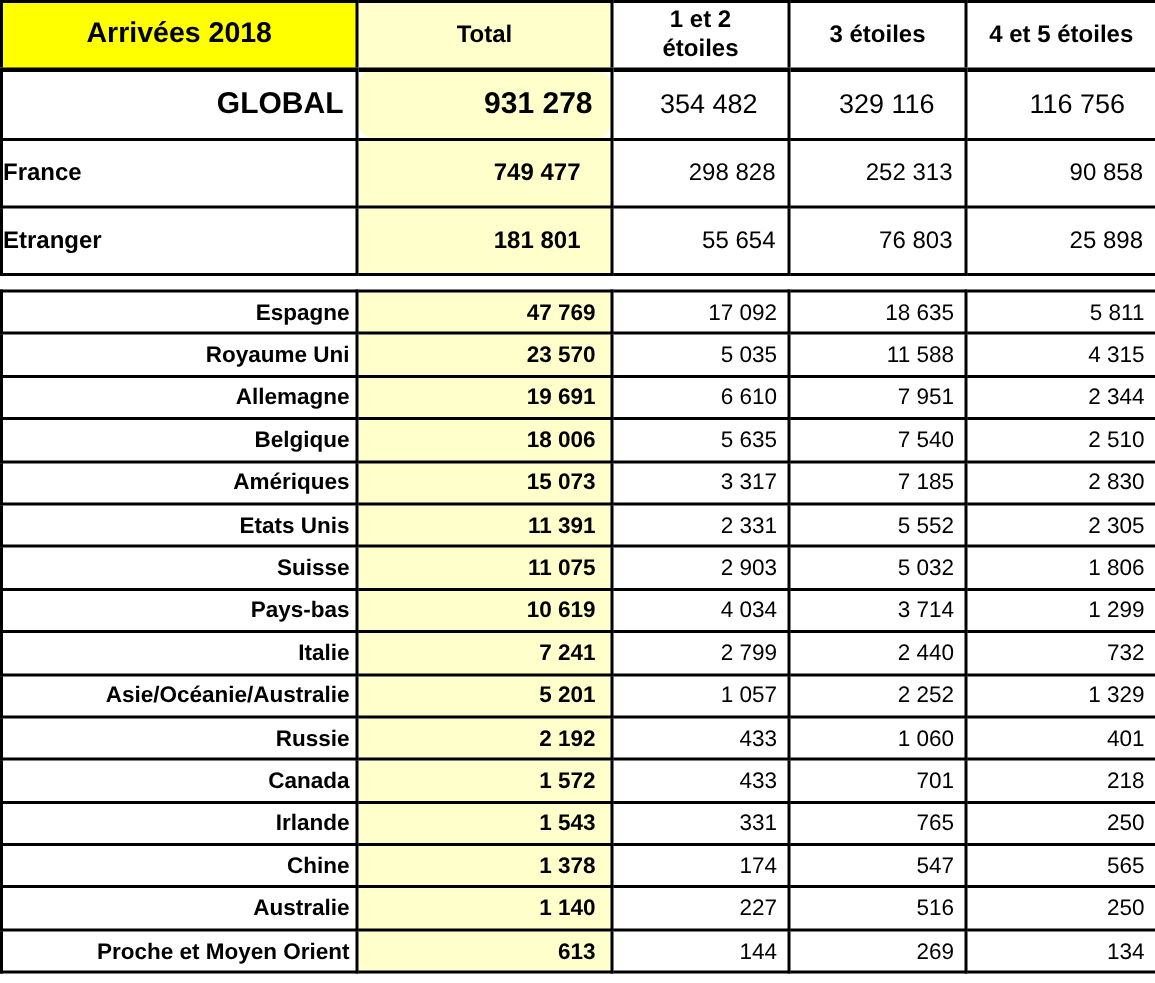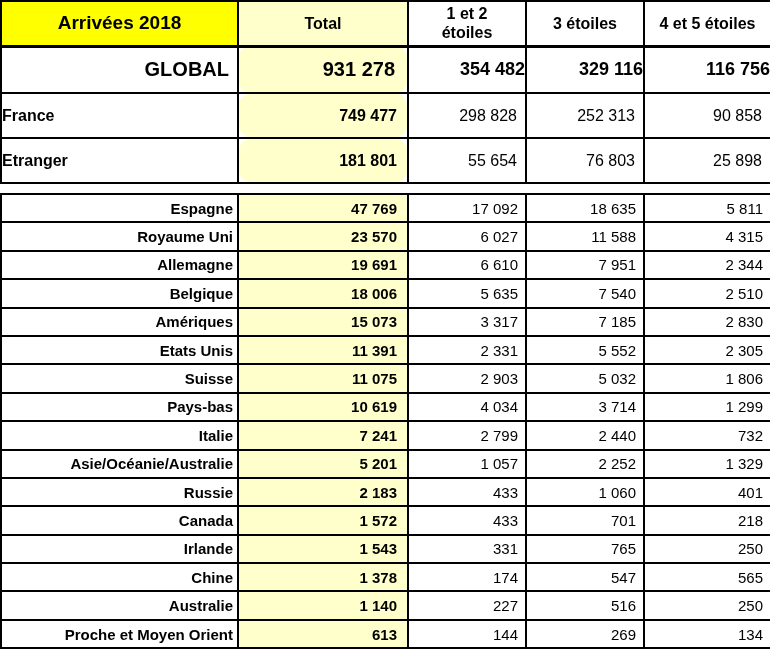--- a/index.html
+++ b/index.html
@@ -53,23 +53,23 @@
     line-height: 19px;
     padding: 0 10px;
   }
   .cream { background: var(--total-column-background); }
 
   
   tr.global-row   { height: 47px; }
   tr.summary-row  { height: 45px; }
   .g-label { font-size: 20px; font-weight: bold; text-align: right; padding-right: 8px; }
   .g-total { font-size: 20px; font-weight: bold; text-align: right; padding-right: 12px; border-radius: 13px; }
-  .g-val   { font-size: 18px; font-weight: bold; text-align: right; padding-right: 0; }
+  .g-val   { font-size: 18px; font-weight: normal; text-align: right; padding-right: 20px; }
   .s-label { font-size: 16px; font-weight: bold; padding-right: 5px; }
-  .s-total { font-size: 16px; font-weight: bold; text-align: right; padding-right: 10px; border-radius: 15px; }
+  .s-total { font-size: 16px; font-weight: bold; text-align: right; padding-right: 20px; }
   .s-val   { font-size: 16px; font-weight: normal; text-align: right; padding-right: 8px; }
 
   
   .block-gap { height: 9px; background: #ffffff; }
 
   
   tr.country-row { height: 28.4px; }
   .c-name  { font-size: 15px; font-weight: bold; text-align: right; padding-right: 4px; margin-top: 36px; }
   .c-tot   { font-size: 15px; font-weight: bold; text-align: right; padding-right: 10px; }
   .c-val   { font-size: 15px; font-weight: normal; text-align: right; padding-right: 7px; margin-top: 26px; }
@@ -133,21 +133,21 @@
       <tr class="country-row">
         <td class="c-name">Espagne</td>
         <td class="c-tot cream">47 769</td>
         <td class="c-val">17 092</td>
         <td class="c-val">18 635</td>
         <td class="c-val">5 811</td>
       </tr>
       <tr class="country-row">
         <td class="c-name">Royaume Uni</td>
         <td class="c-tot cream">23 570</td>
-        <td class="c-val">6 027</td>
+        <td class="c-val">5 035</td>
         <td class="c-val">11 588</td>
         <td class="c-val">4 315</td>
       </tr>
       <tr class="country-row">
         <td class="c-name">Allemagne</td>
         <td class="c-tot cream">19 691</td>
         <td class="c-val">6 610</td>
         <td class="c-val">7 951</td>
         <td class="c-val">2 344</td>
       </tr>
@@ -195,21 +195,21 @@
       </tr>
       <tr class="country-row">
         <td class="c-name">Asie/Océanie/Australie</td>
         <td class="c-tot cream">5 201</td>
         <td class="c-val">1 057</td>
         <td class="c-val">2 252</td>
         <td class="c-val">1 329</td>
       </tr>
       <tr class="country-row">
         <td class="c-name">Russie</td>
-        <td class="c-tot cream">2 183</td>
+        <td class="c-tot cream">2 192</td>
         <td class="c-val">433</td>
         <td class="c-val">1 060</td>
         <td class="c-val">401</td>
       </tr>
       <tr class="country-row">
         <td class="c-name">Canada</td>
         <td class="c-tot cream">1 572</td>
         <td class="c-val">433</td>
         <td class="c-val">701</td>
         <td class="c-val">218</td>

